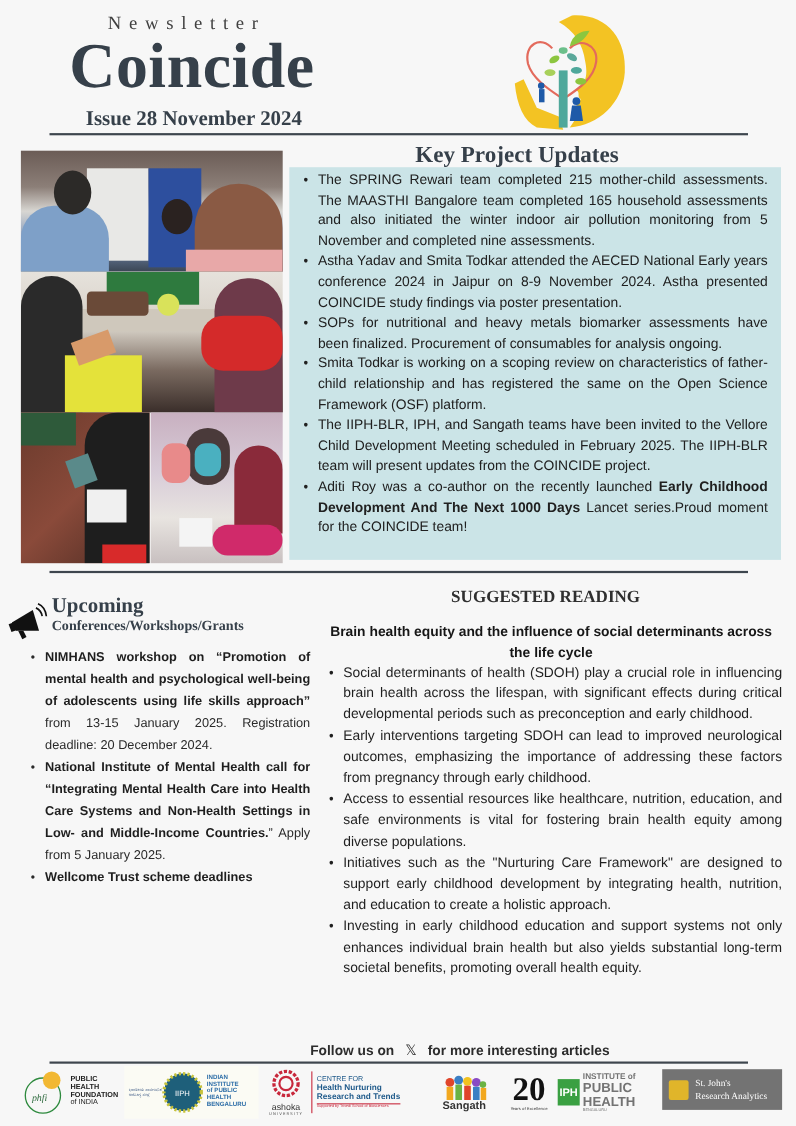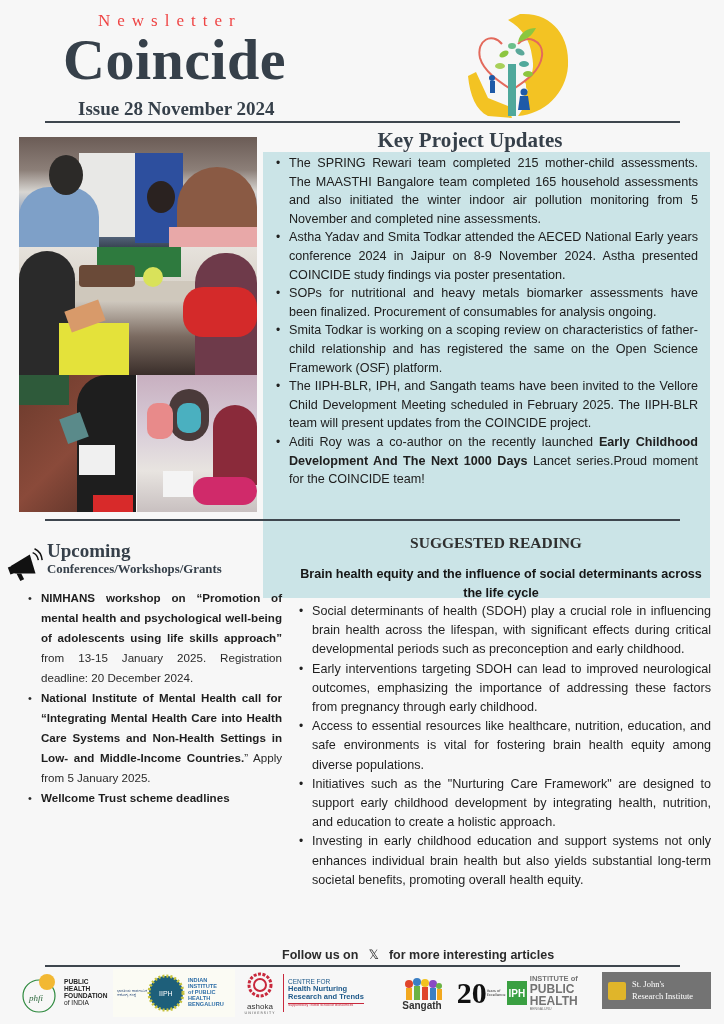--- a/index.html
+++ b/index.html
@@ -1,33 +1,33 @@
 <!DOCTYPE html>
 <html><head>
 <meta charset="utf-8">
 <style>
   * { box-sizing: border-box; margin: 0; padding: 0; }
   html, body { width: 724px; height: 1024px; background: #f7f7f7; overflow: hidden; }
   body { position: relative; font-family: "DejaVu Sans", sans-serif; color: #1f1f1f; }
 
   
-  .nl-label { position: absolute; left: 98px; top: 11px; font-size: 17px; letter-spacing: 7px; color: #ef4444; font-family: "Liberation Serif", serif; }
+  .nl-label { position: absolute; left: 98px; top: 11px; font-size: 17px; letter-spacing: 7px; color: #404040; font-family: "Liberation Serif", serif; }
   .title { position: absolute; left: 63px; top: 28px; font-size: 58px; font-weight: bold; color: #36404a; font-family: "Liberation Serif", serif; letter-spacing: 0.5px; line-height: 1.1; }
   .issue { position: absolute; left: 65px; top: 98px; font-size: 19px; font-weight: bold; color: #36404a; font-family: "Liberation Serif", serif; margin-left: 13px; }
   .rule { position: absolute; height: 2px; background: #3e464e; }
 
   .logo { position: absolute; left: 462px; top: 6px; width: 110px; height: 115px; }
 
   
   .photos { position: absolute; left: 19px; top: 137px; width: 238px; height: 375px; }
   .photo { position: absolute; overflow: hidden; }
 
   
   .ku-title { position: absolute; left: 260px; top: 128px; width: 420px; text-align: center; font-size: 21px; font-weight: bold; color: #36404a; font-family: "Liberation Serif", serif; }
-  .ku-box { position: absolute; left: 263px; top: 152px; width: 447px; height: 446px; background: #cbe4e7; padding: 2px 12px 0 12px; }
+  .ku-box { position: absolute; left: 263px; top: 152px; width: 447px; height: 357px; background: #cbe4e7; padding: 2px 12px 0 12px; }
   .ku-list { list-style: none; }
   .ku-list li { position: relative; padding-left: 14px; font-size: 12.6px; line-height: 18.6px; text-align: justify; color: #202020; font-family: "Liberation Sans", sans-serif; }
   .ku-list li::before { content: "•"; position: absolute; left: 1px; top: 0; font-size: 12px; }
   .ku-list li b { font-weight: bold; }
 
   
   .mega { position: absolute; left: 7px; top: 545px; width: 38px; height: 38px; }
   .up-title { position: absolute; left: 47px; top: 540px; font-size: 19px; font-weight: bold; color: #36404a; font-family: "Liberation Serif", serif; }
   .up-sub { position: absolute; left: 47px; top: 562px; font-size: 12.8px; font-weight: bold; color: #36404a; font-family: "Liberation Serif", serif; }
   .up-list { position: absolute; left: 28px; top: 588px; width: 254px; list-style: none; }
@@ -219,34 +219,34 @@
       <circle cx="24" cy="7" r="4" fill="#f2c21f"></circle>
         <rect x="21" y="11" width="6" height="13" fill="#e0452b"></rect>
       <circle cx="32" cy="8" r="4" fill="#8a4ac4"></circle>
         <rect x="29" y="12" width="6" height="12" fill="#3b7fc4"></rect>
       <circle cx="38" cy="10" r="3" fill="#6bb344"></circle>
         <rect x="36" y="13" width="5" height="11" fill="#f2a81f"></rect>
     </svg>
     <div style="font-size:10px; font-weight:bold; color:#333; font-family:'Liberation Sans',sans-serif;">Sangath</div>
   </div>
 
-  <div class="lg" style="left:438px; width:48px; flex-direction:row; justify-content:center;">
+  <div class="lg" style="left:438px; width:48px; flex-direction:column; justify-content:center;">
     <div style="font-size:30px; font-weight:bold; color:#111; font-family:'Liberation Serif',serif; line-height:1;">20</div>
     <div style="font-size:3.5px; color:#333;">Years of Excellence</div>
   </div>
 
   <div class="lg" style="left:488px; width:96px;">
     <div style="width:26px; height:24px; background:#3aa042; color:#fff; font-weight:bold; font-size:10px; display:flex; align-items:center; justify-content:center; font-family:'Liberation Sans',sans-serif;">IPH</div>
     <div class="lg-text" style="margin-left:3px; color:#737373;">
       <div style="font-size:7.5px;">INSTITUTE of</div>
       <div style="font-size:12px;">PUBLIC HEALTH</div>
       <div style="font-size:3.5px; font-weight:normal;">BENGALURU</div>
     </div>
   </div>
 
   <div class="lg" style="left:583px; top:3px; width:109px; height:37px; background:#737373;">
     <div style="width:18px; height:18px; background:#e0b52a; margin-left:6px; border-radius:2px;"></div>
     <div style="color:#fff; font-family:'Liberation Serif',serif; font-size:8.5px; margin-left:6px; line-height:1.35;">
       <div>St. John's</div>
-      <div>Research Institute</div>
+      <div>Research Analytics</div>
     </div>
   </div>
 </div>
 
 </body></html>

